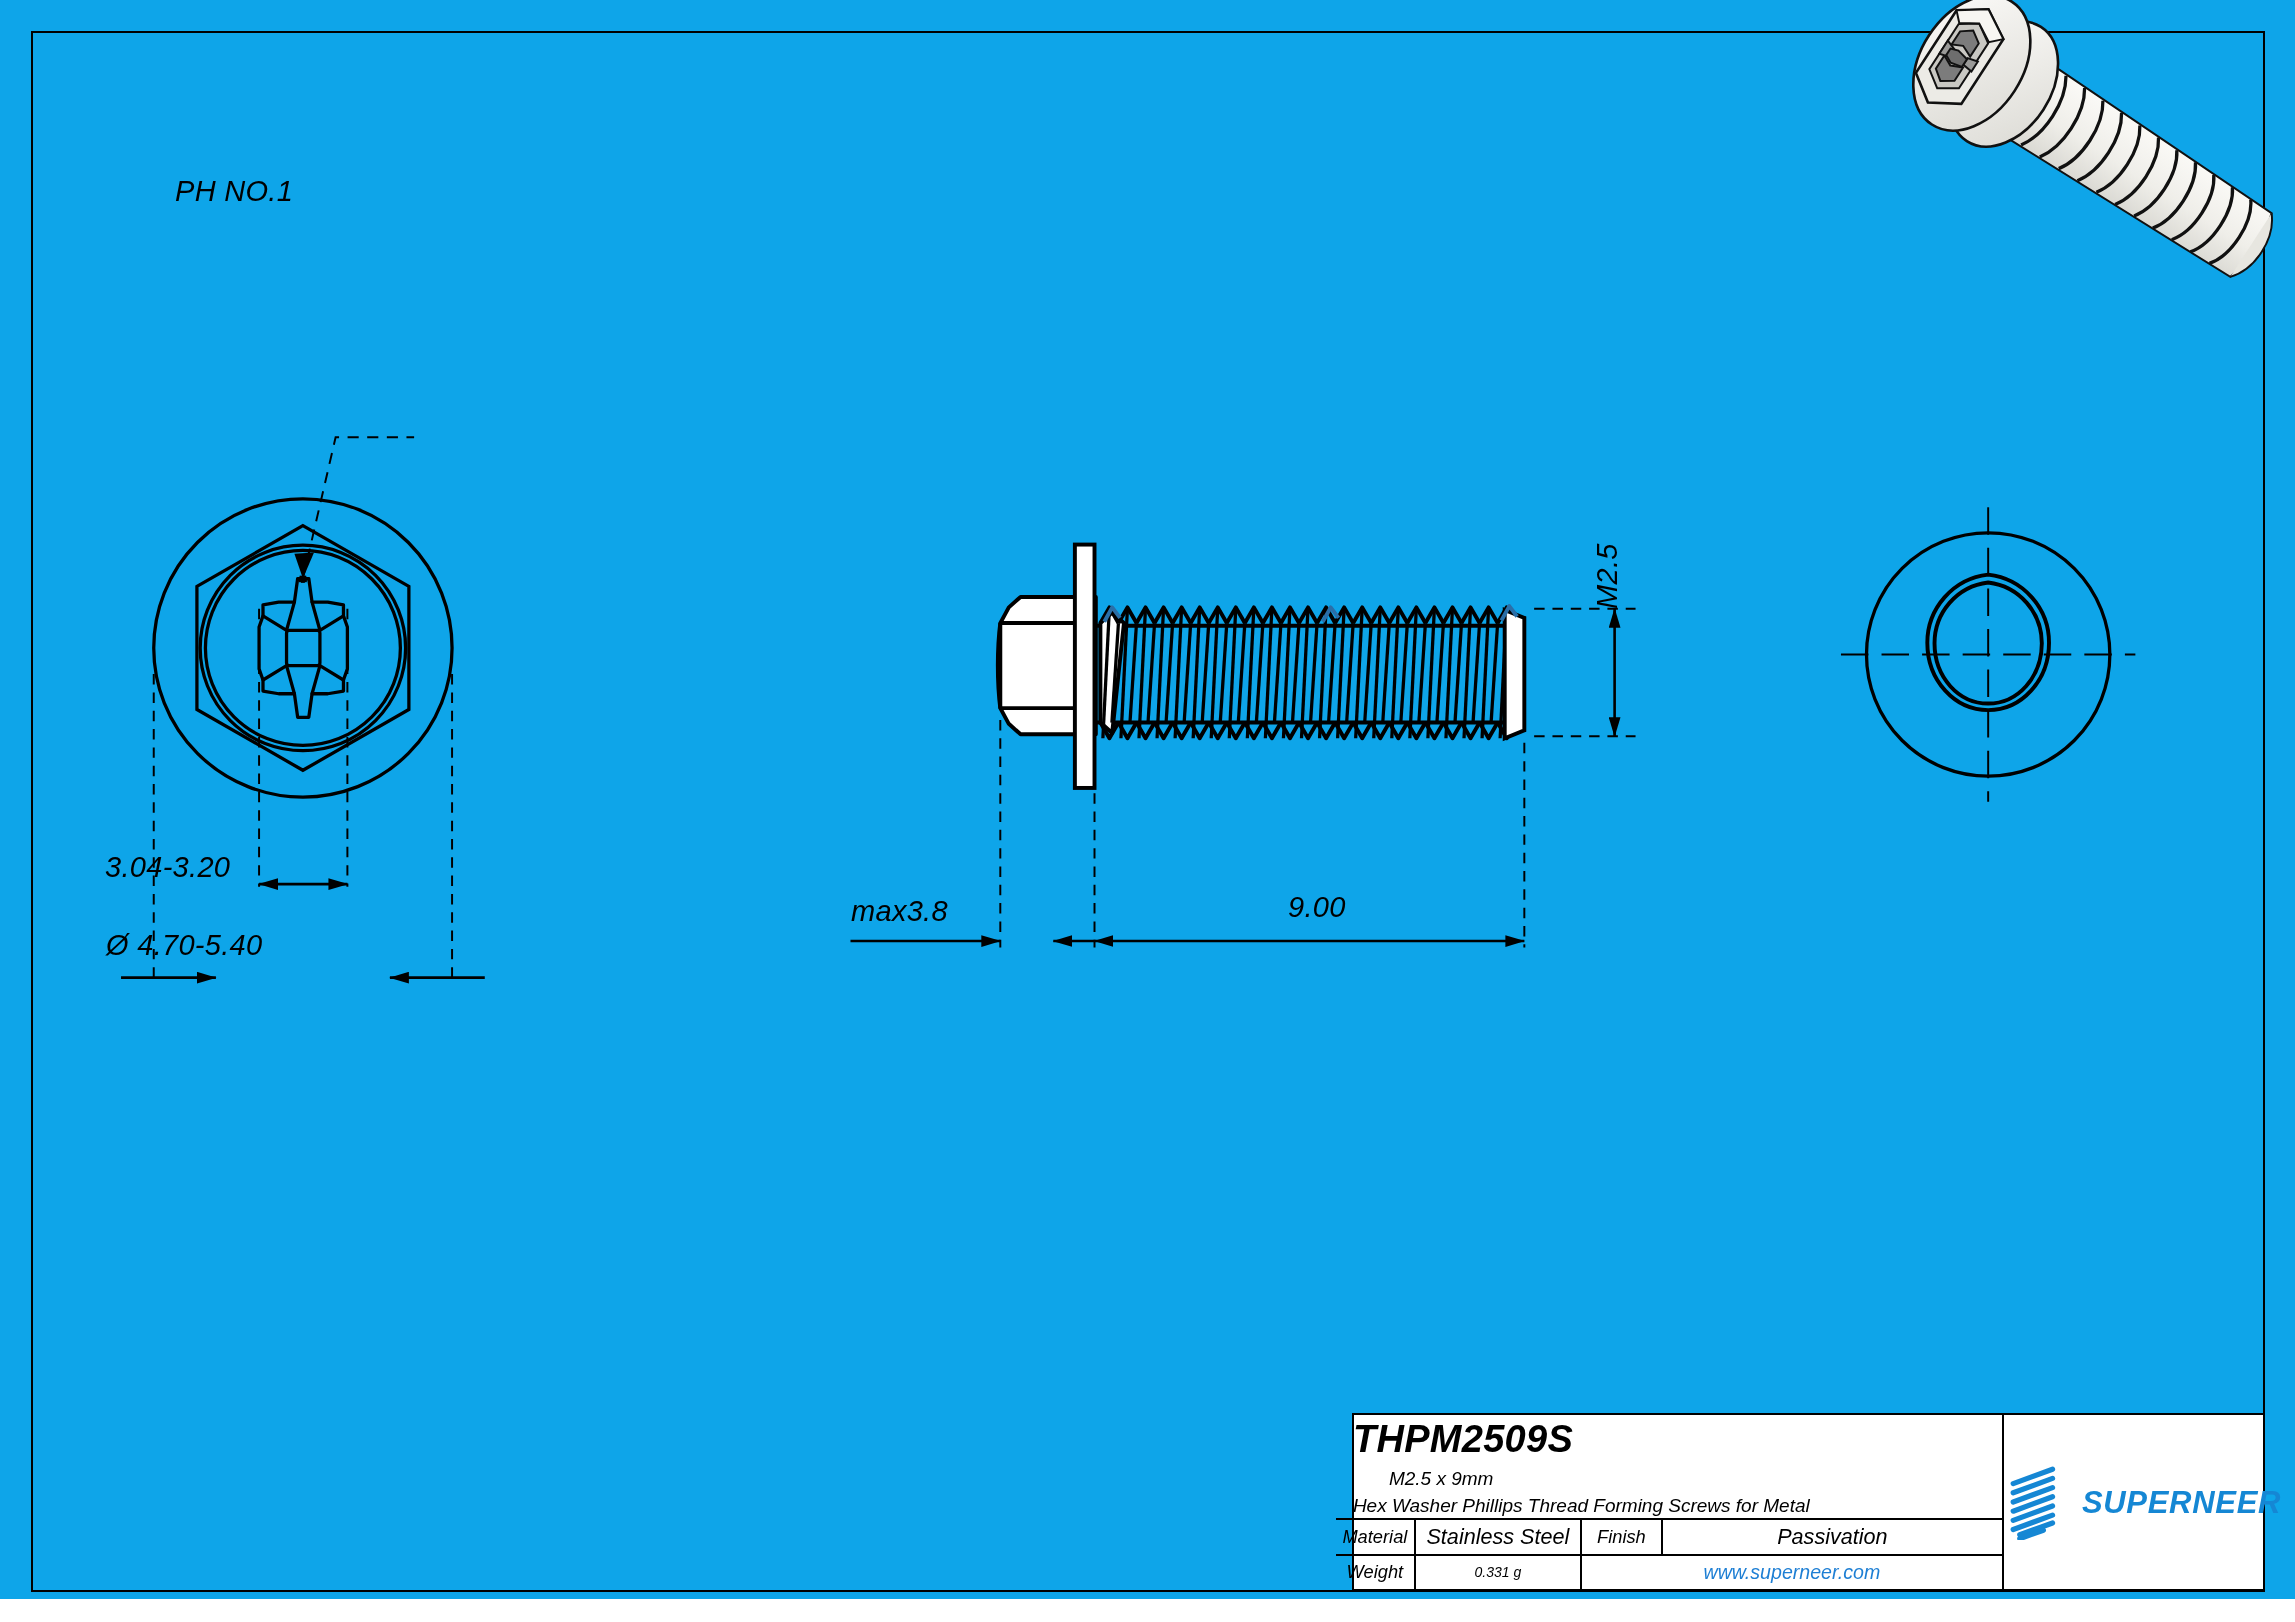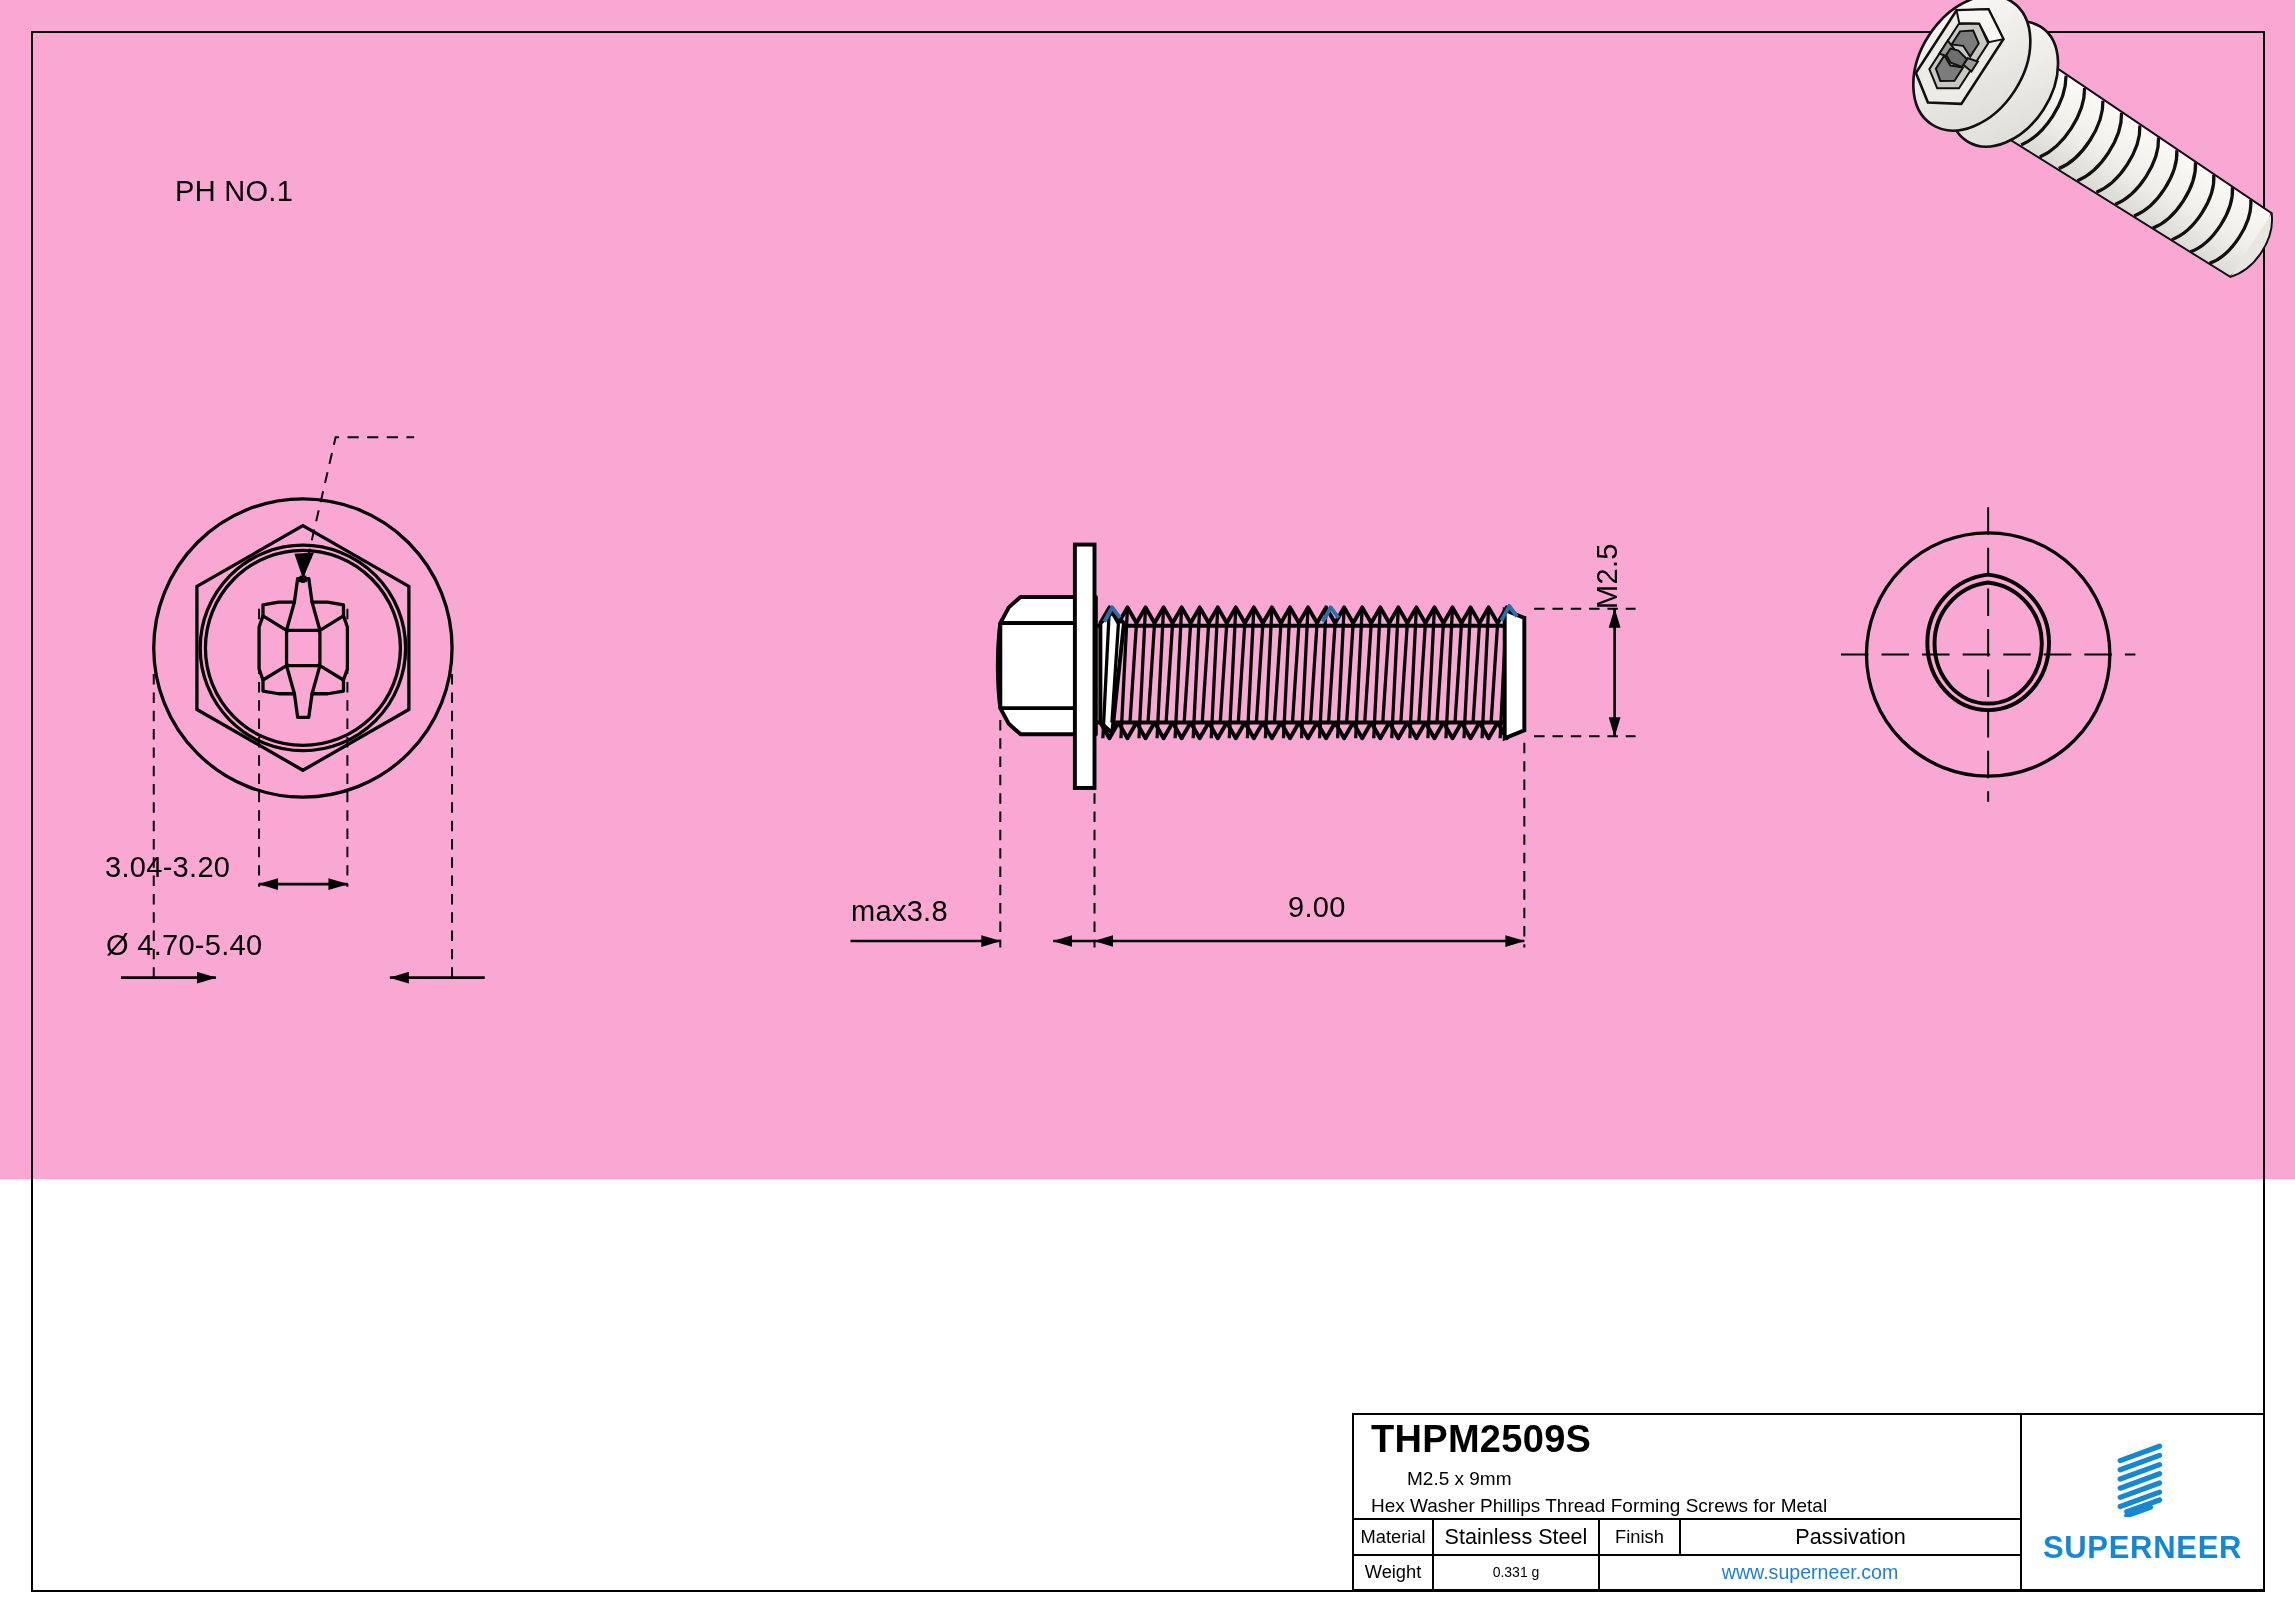--- a/index.html
+++ b/index.html
@@ -2,21 +2,21 @@
 <html style="font-size:10.5px"><head>
 <meta charset="utf-8">
 <title>THPM2509S Technical Drawing</title>
 <style>
   html,body{margin:0;padding:0;background:#ffffff;}
   body{
     width:2295px;height:1623px;
     font-family:"Liberation Sans", sans-serif;
     color:#000;overflow:hidden;position:relative;
   }
-  #sheet{position:absolute;left:0;top:0;width:2295px;height:1179px;background:#f9a8d4;}
+  #sheet{position:absolute;left:0;top:0;width:2295px;height:1599px;background:#0ea5e9;font-style:italic;}
   .frame{
     position:absolute;left:31px;top:31px;
     width:2234px;height:1561px;
     border:2px solid #000;box-sizing:border-box;
   }
   svg.layer{position:absolute;left:0;top:0;width:2295px;height:1623px;pointer-events:none;}
 
   
   .lbl{position:absolute;white-space:nowrap;font-family:"Liberation Sans",sans-serif;color:#000;}
   #lbl-ph{left:175px;top:175px;font-size:29px;letter-spacing:0.3px;}
@@ -45,21 +45,21 @@
   .tb-row.top{border-bottom:2px solid #000;}
   .tb-cell{display:flex;align-items:center;justify-content:center;box-sizing:border-box;}
   .tb-cell.bd{border-right:2px solid #000;}
   .c-mat-k{flex:0 0 80px;font-size:18.3px;}
   .c-mat-v{flex:0 0 166px;font-size:21.6px;}
   .c-fin-k{flex:0 0 81px;font-size:18.3px;}
   .c-fin-v{flex:1 1 auto;font-size:21.6px;}
   .c-wt-k{flex:0 0 80px;font-size:18.3px;}
   .c-wt-v{flex:0 0 166px;font-size:14px;}
   .c-url{flex:1 1 auto;font-size:19.6px;color:#1E7FD4;}
-  #tb-logo{flex:1 1 auto;display:flex;flex-direction:column;align-items:center;justify-content:center;gap:15px;}
+  #tb-logo{flex:1 1 auto;display:flex;align-items:center;justify-content:center;gap:15px;}
   #logo-mark{width:63px;height:76px;}
   #logo-word{font-size:31px;font-weight:bold;color:#1587D4;letter-spacing:0.7px;line-height:1;}
 </style>
 </head>
 <body>
 
 <div id="sheet">
 
   <div class="frame"></div>
 

